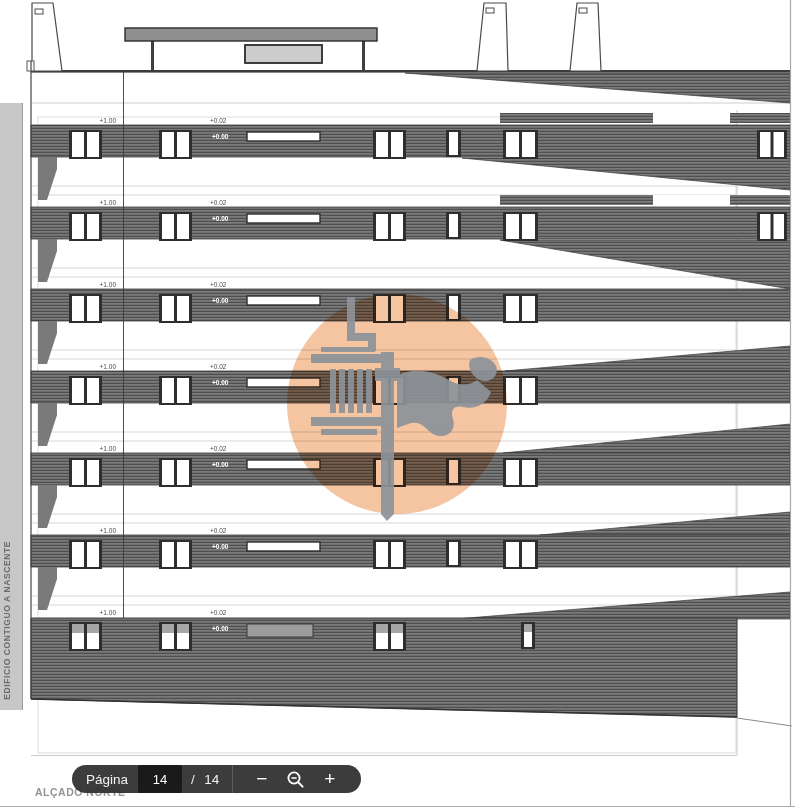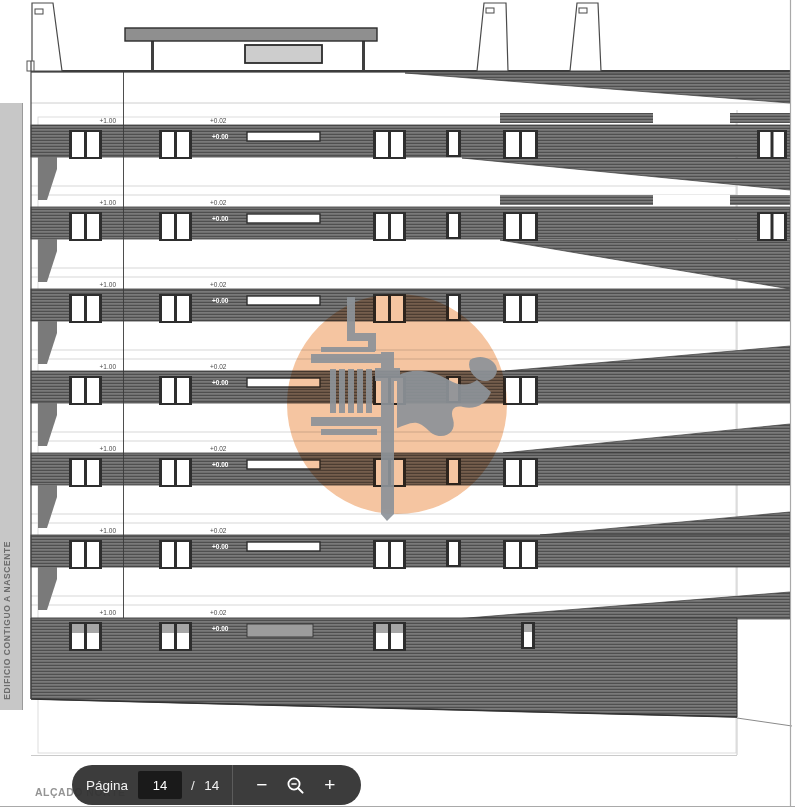--- a/index.html
+++ b/index.html
@@ -10,21 +10,21 @@
            border-right:1px solid #9a9a9a;}
   .sidebar-label{position:absolute;left:2px;bottom:10px;
                  writing-mode:vertical-rl;transform:rotate(180deg);
                  font-size:8.5px;font-weight:bold;color:#6d6d6d;letter-spacing:.6px;white-space:nowrap;}
   
   svg.drawing{position:absolute;left:0;top:0;}
   
   .alcado{position:absolute;left:35px;top:786px;font-size:10.5px;font-weight:bold;
           color:#949494;letter-spacing:.5px;z-index:2;}
   
-  .toolbar{position:absolute;left:72px;top:765px;height:40px;z-index:5;
+  .toolbar{position:absolute;left:72px;top:765px;height:28px;z-index:5;
            background:rgba(50,50,50,.95);border-radius:20px;display:flex;align-items:center;
            padding:0 14px;color:#f2f2f2;font-size:13.5px;}
   .tb-label{margin-right:10px;}
   .tb-input{width:40px;height:26px;background:#1a1a1a;border:none;border-radius:2px;
             color:#fff;font-size:13px;text-align:center;font-family:"Liberation Sans",sans-serif;}
   .tb-sep{margin:0 9px;color:#e8e8e8;}
   .tb-total{min-width:16px;text-align:center;}
   .tb-div{width:1px;align-self:stretch;background:#5c5c5c;margin:0 12px;}
   .tb-btn{width:34px;height:40px;background:transparent;border:none;color:#fff;
           font-size:19px;line-height:40px;cursor:pointer;display:flex;align-items:center;

